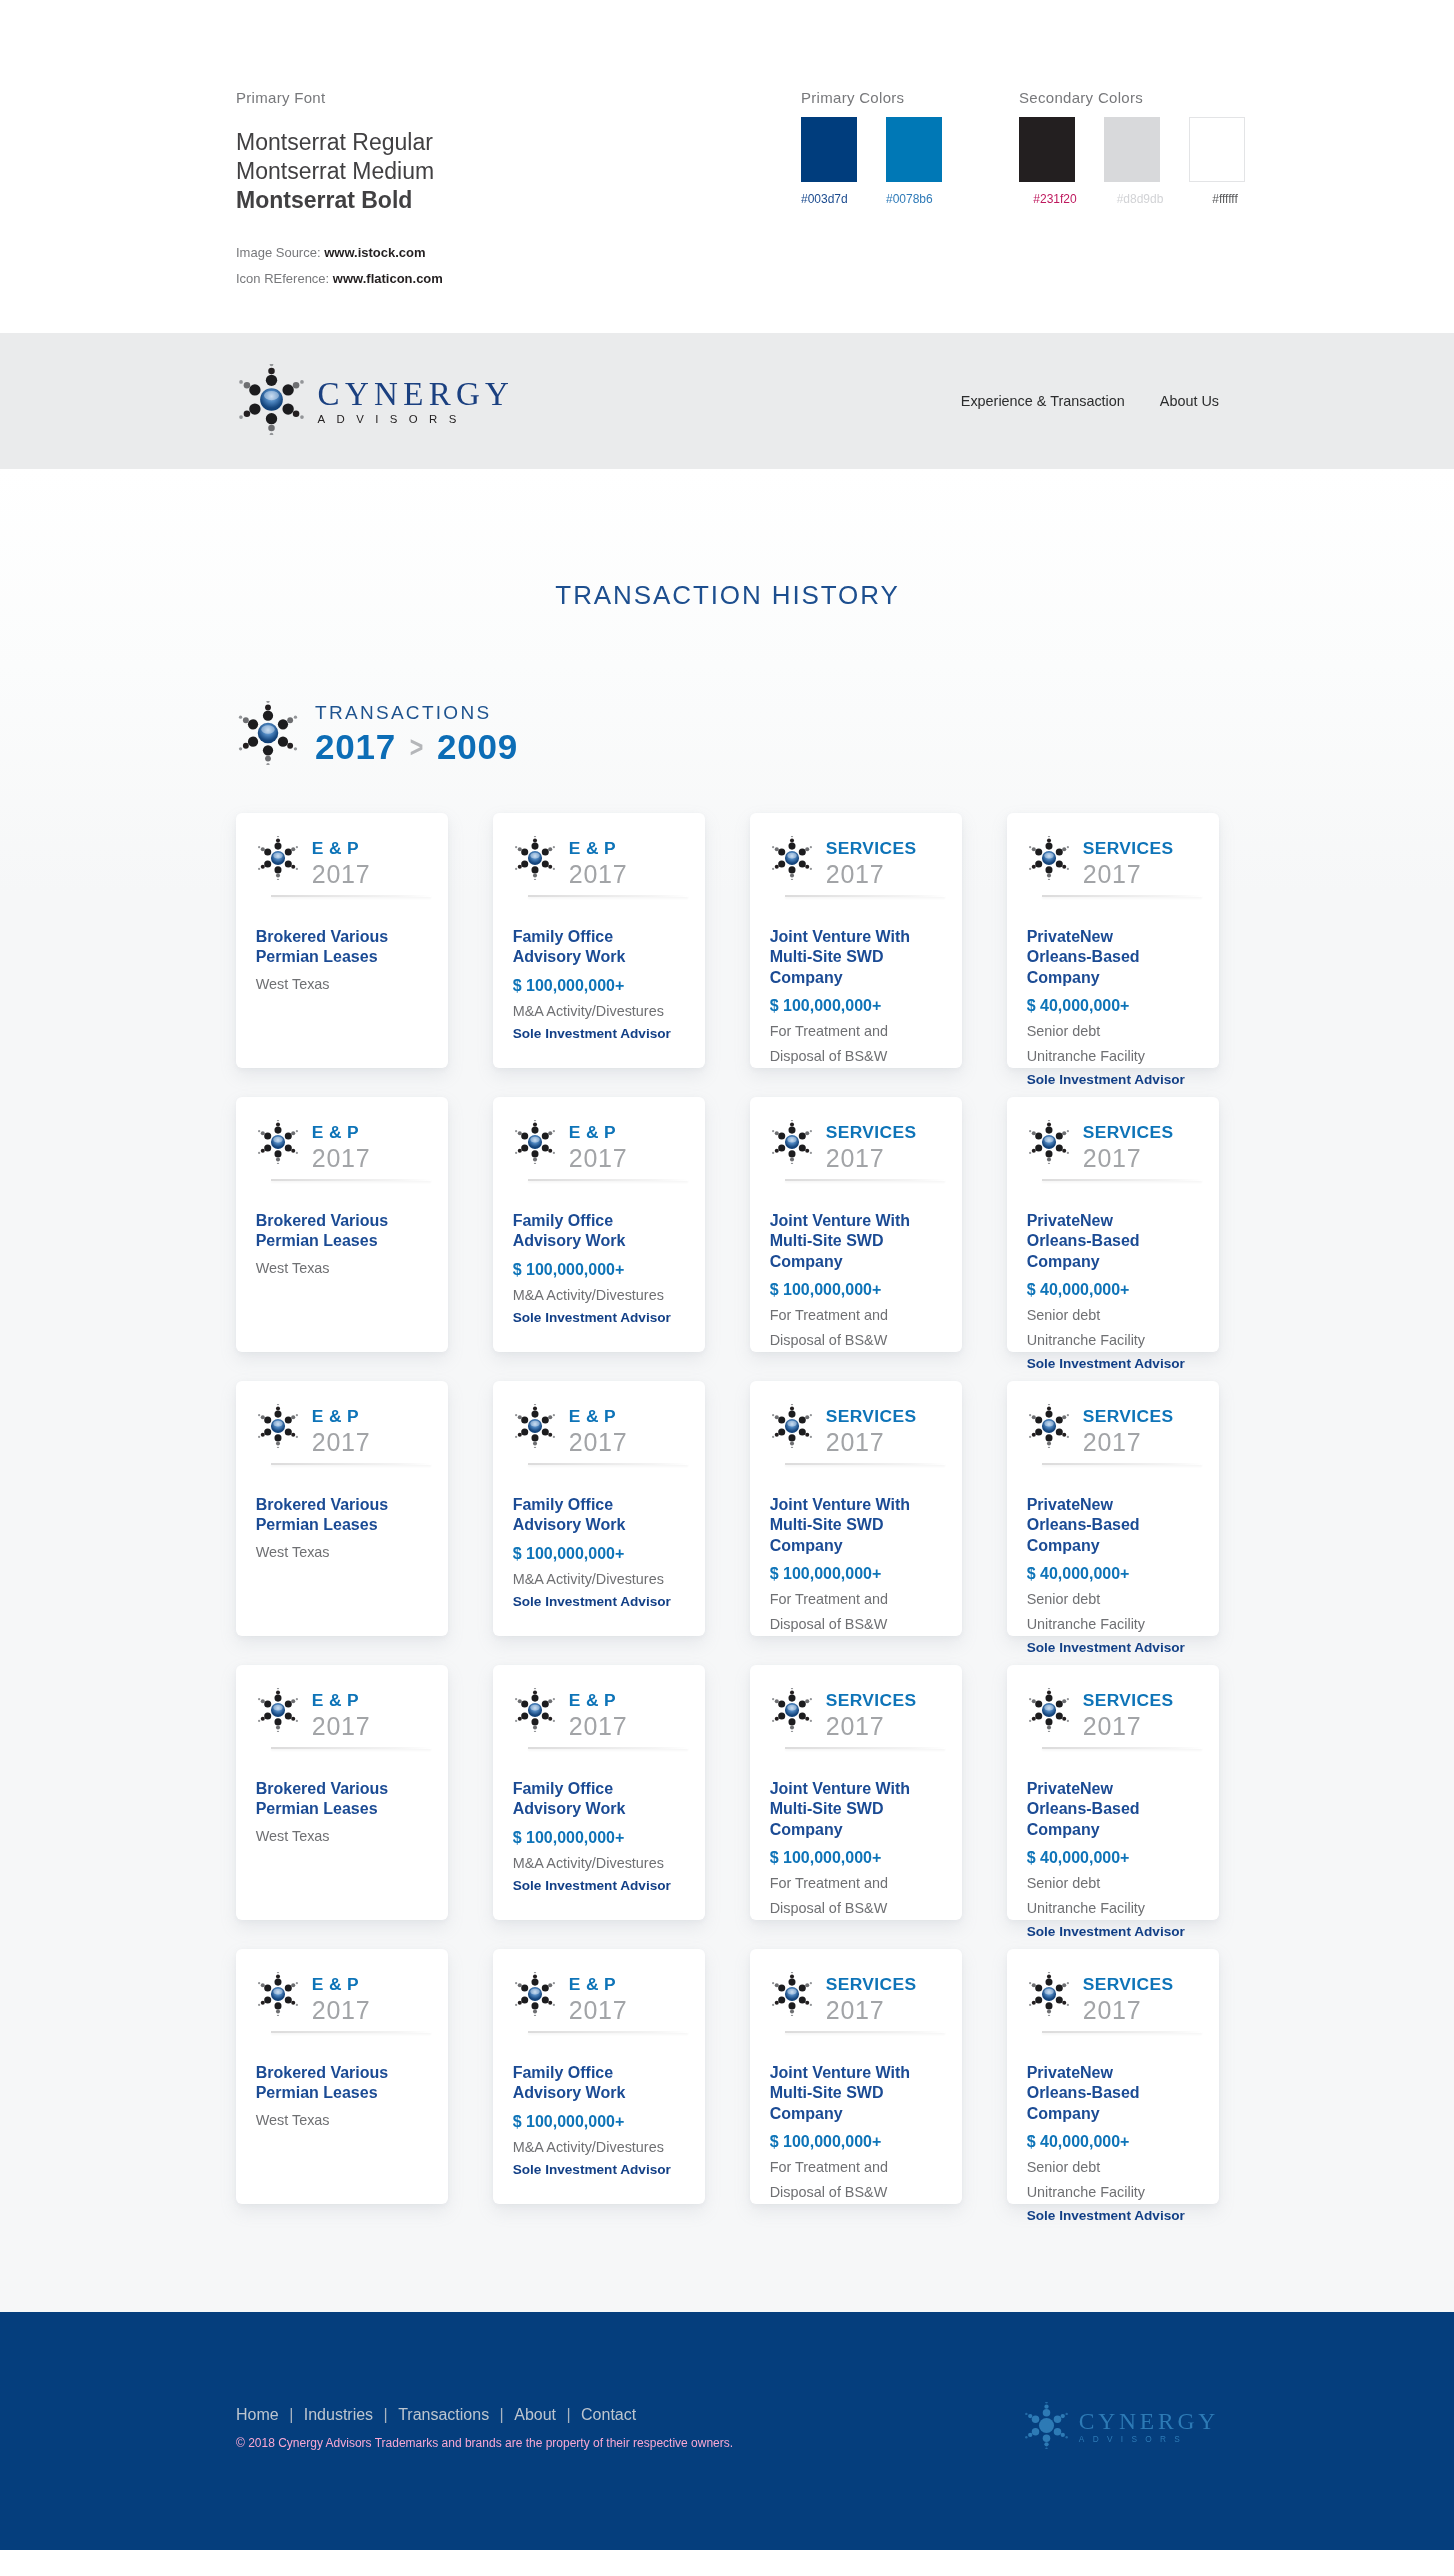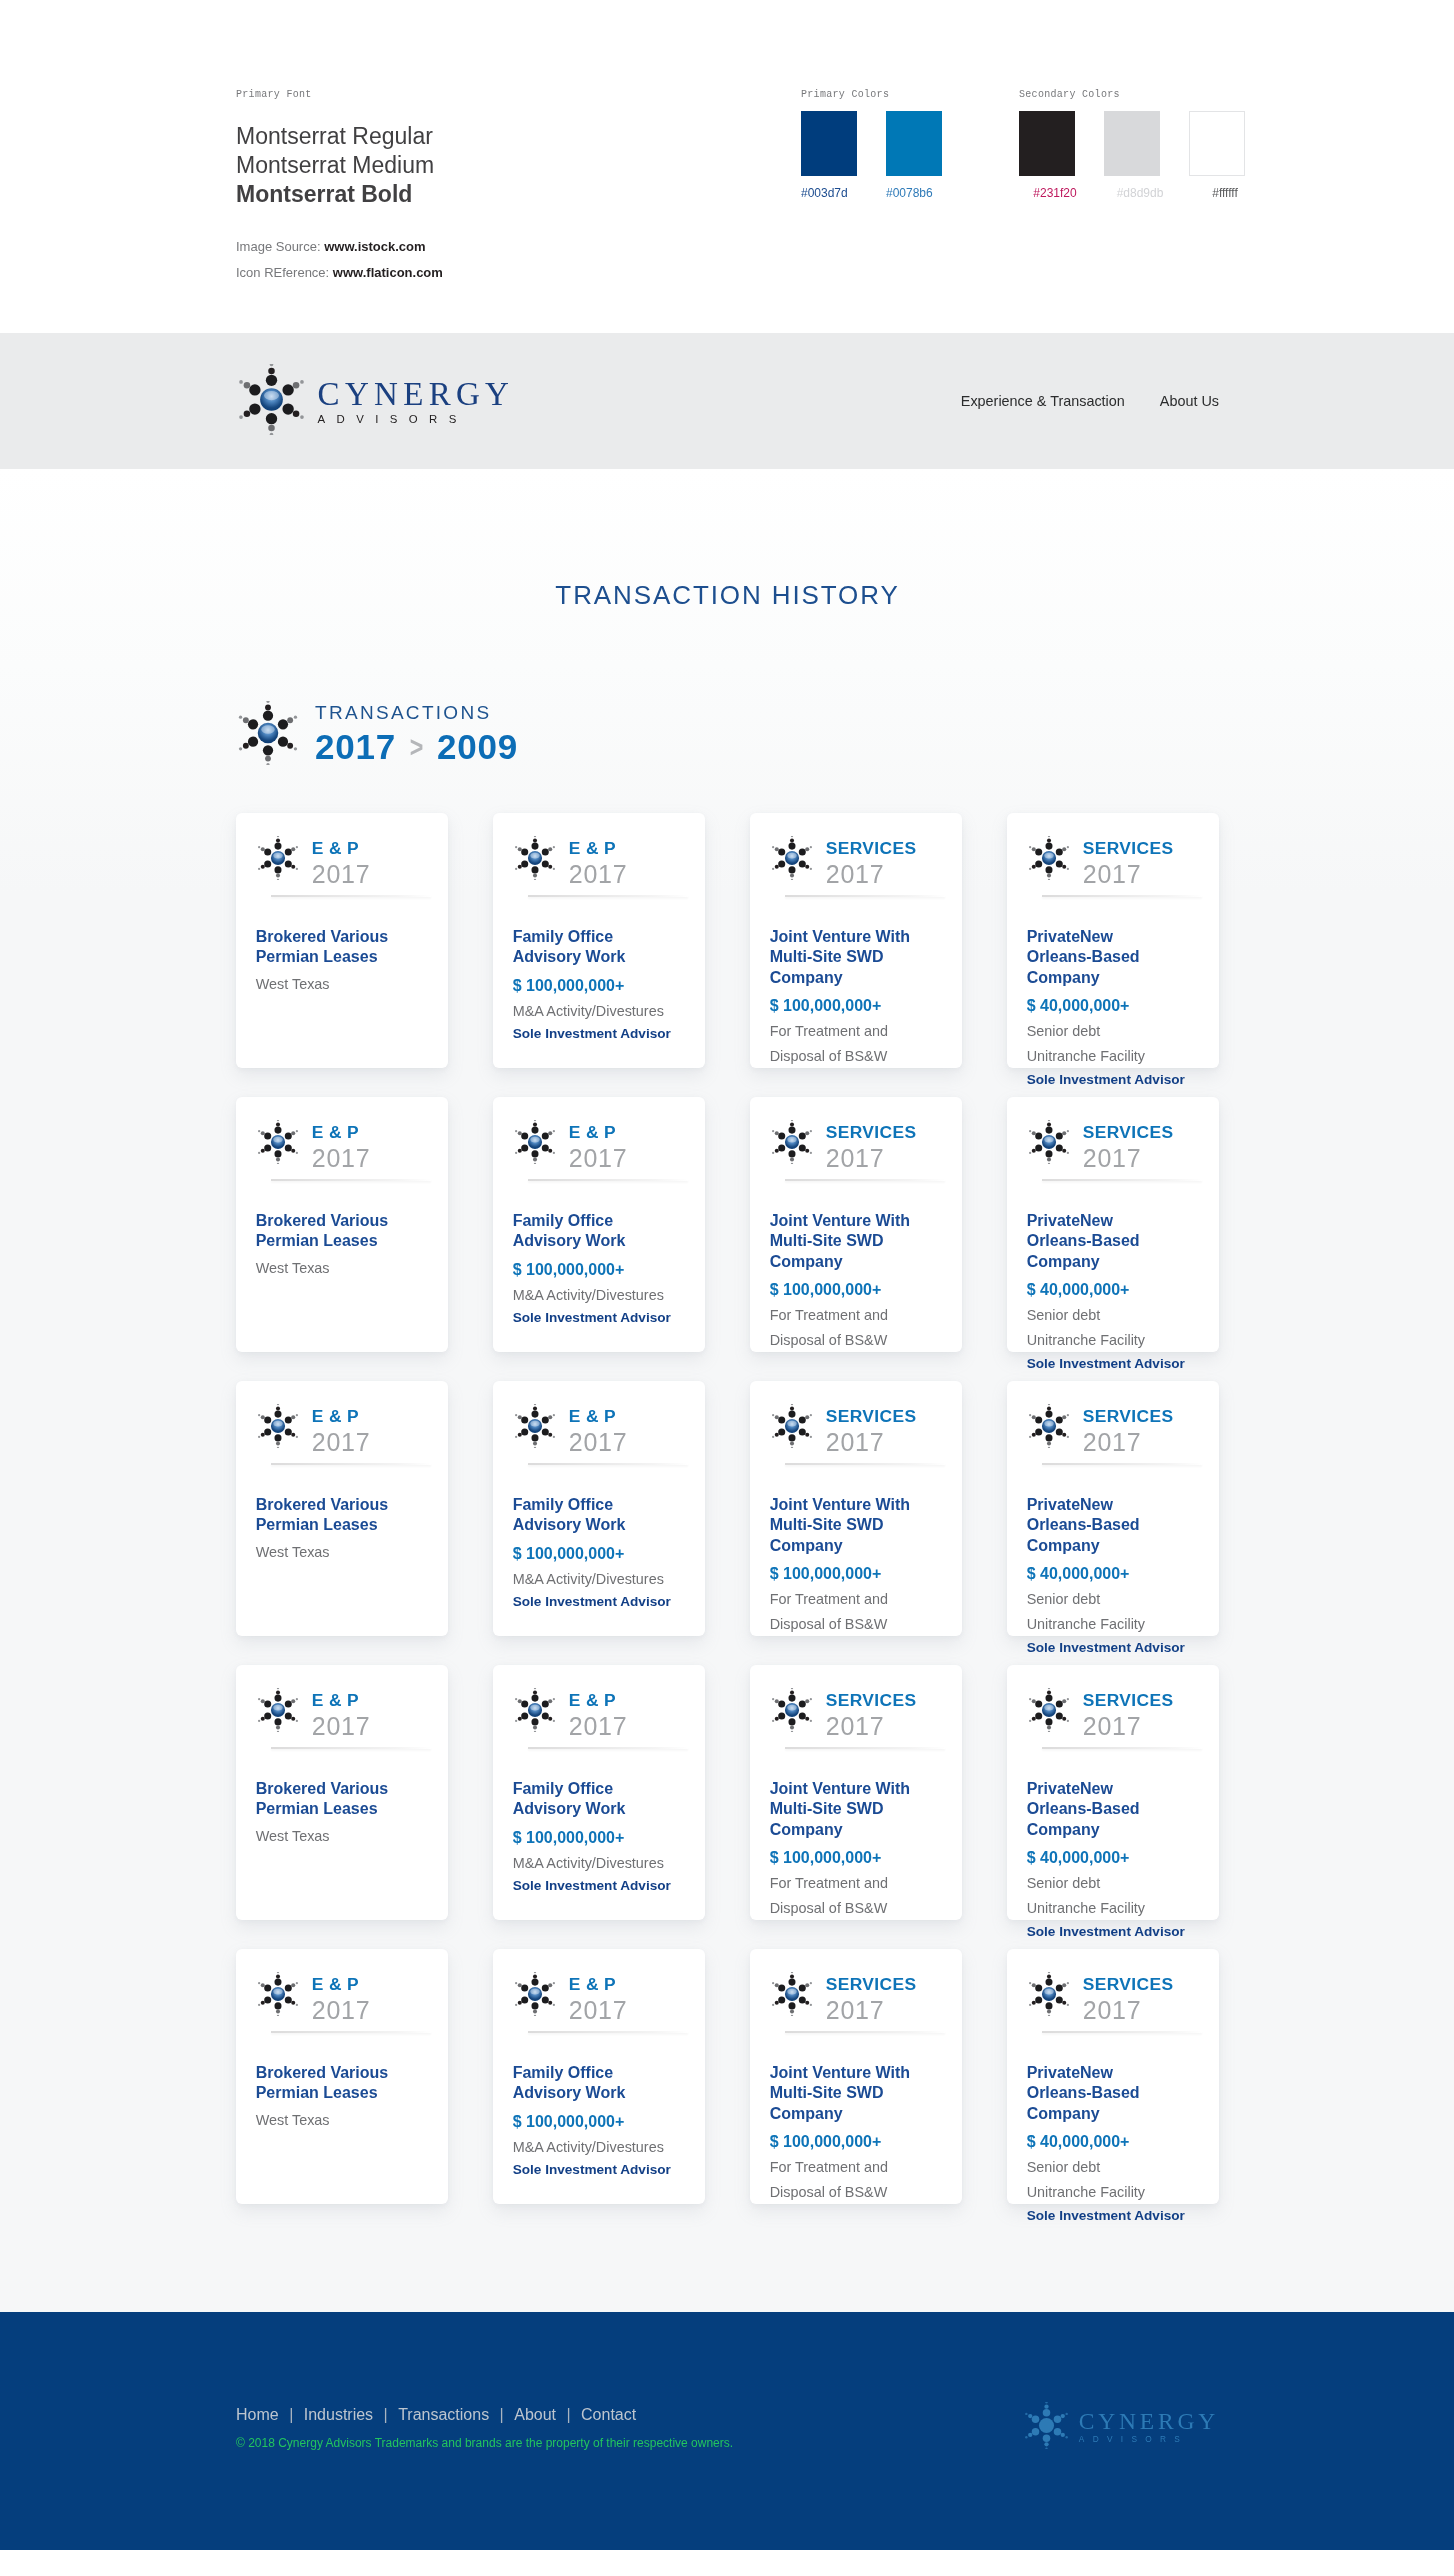--- a/index.html
+++ b/index.html
@@ -2,21 +2,21 @@
 <html style="font-size:12px"><head>
 <meta charset="utf-8">
 <style>
   * { margin:0; padding:0; box-sizing:border-box; }
   html,body { width:1455px; background:#ffffff; font-family:"Liberation Sans", sans-serif; }
   .container { width:983px; margin:0 auto; position:relative; }
 
   
   .styleguide { height:333px; background:#ffffff; }
   .sg-wrap { padding-top:89px; height:333px; }
-  .sg-label { font-size:10px; color:#77787b; letter-spacing:0.3px;font-family:Liberation Mono, monospace; }
+  .sg-label { font-size:15px; color:#77787b; letter-spacing:0.3px; }
   .font-block { width:424px; }
   .font-sample { font-size:23px; color:#414042; line-height:29px; }
   .fs-regular { font-weight:400; margin-top:22px; }
   .fs-medium  { font-weight:500; }
   .fs-bold    { font-weight:700; }
   .meta-line { font-size:13px; color:#77787b; margin-top:11.4px; }
   .meta-line.first { margin-top:30px; }
   .meta-value { font-weight:700; color:#231f20; }
   .palette { position:absolute; top:89px; }
   .palette-primary { left:565px; }
@@ -62,21 +62,21 @@
   .card-amount { margin-top:9px; font-size:16px; font-weight:700; color:#0e74b8; }
   .card-detail { margin-top:8.3px; font-size:14.4px; color:#6f7073; line-height:16.7px; }
   .card-advisor { margin-top:6.8px; font-size:13.6px; font-weight:700; color:#123f86; }
 
   
   footer { height:238px; background:#053e7d; }
   .footer-inner { padding-top:94px; display:flex; justify-content:space-between; align-items:flex-start; }
   .footer-links { font-size:16px; color:#bdc5cf; }
   .footer-links .flink { cursor:pointer; }
   .footer-links .fsep { color:#a9b4c1; margin:0 6px; }
-  .footer-copy { margin-top:12px; font-size:12px; color:#22c55e; }
+  .footer-copy { margin-top:12px; font-size:12px; color:#f9a8d4; }
   .footer-brand { display:flex; align-items:center; gap:9px; margin-top:-4.5px; cursor:pointer; }
   .footer-brand .wm-name { font-size:23.5px; letter-spacing:3.8px; color:#2d7ab5; line-height:24px; }
   .footer-brand .wm-sub { font-size:8.3px; letter-spacing:8.3px; color:#2d7ab5; margin-top:1.5px; }
 </style>
 </head>
 <body>
 
 <svg width="0" height="0" style="position:absolute">
   <defs>
     <radialGradient id="sphereGrad" cx="50%" cy="36%" r="70%">

